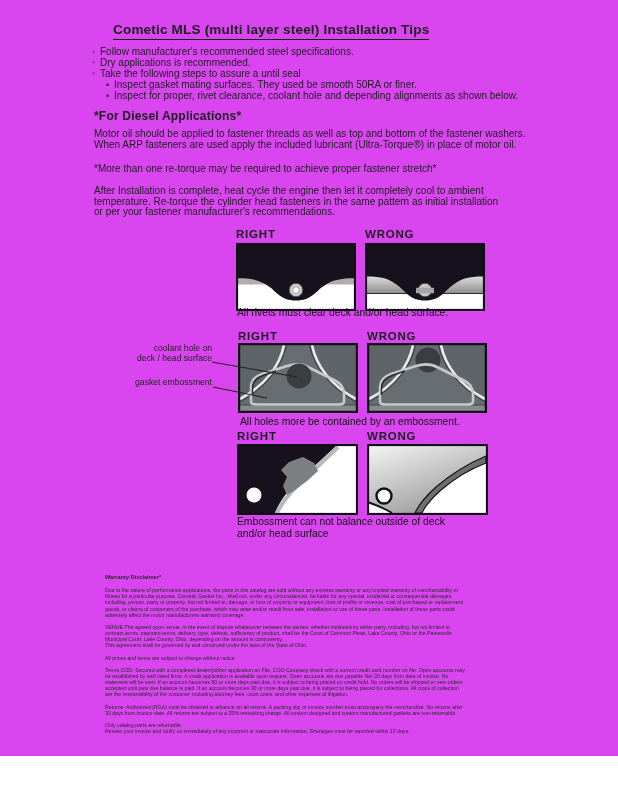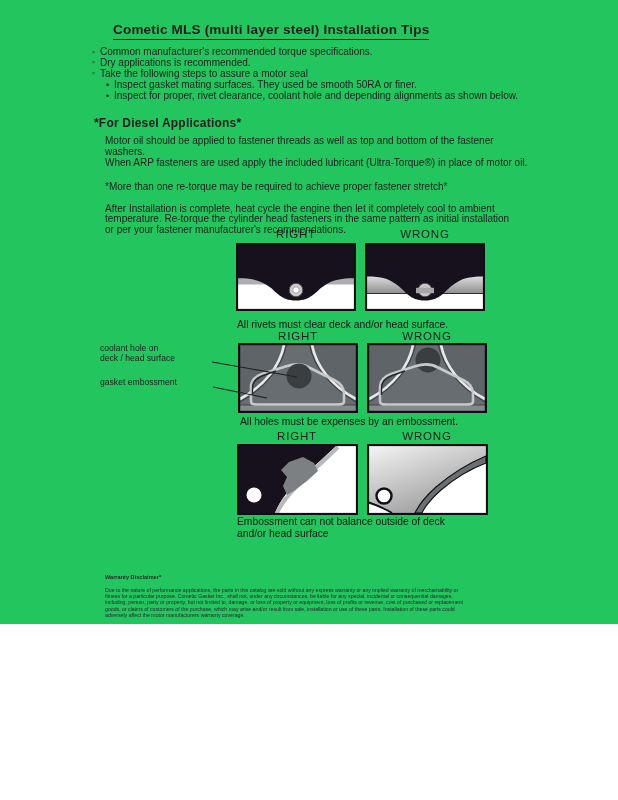--- a/index.html
+++ b/index.html
@@ -1,19 +1,19 @@
 <!DOCTYPE html>
 <html><head>
 <meta charset="utf-8">
 <style>
   html,body{margin:0;padding:0;background:#ffffff;}
   .page{
     position:relative;
-    width:618px;height:624px;
-    background:#22c55e;
+    width:618px;height:756px;
+    background:#d946ef;
     font-family:"Liberation Sans", sans-serif;
     color:#1d1d1f;
     overflow:hidden;
   }
   .pre{white-space:pre-line;}
 
   
   .doc-title{
     position:absolute;left:113px;top:22px;
     font-size:13.5px;font-weight:bold;letter-spacing:.2px;
@@ -21,40 +21,40 @@
   }
 
   
   .tips{position:absolute;left:92px;top:47px;width:450px;font-size:10px;line-height:10.9px;}
   .tip{position:relative;padding-left:8px;}
   .tip.l2{padding-left:22px;}
   .tip .mk{position:absolute;left:0;top:-0.5px;font-size:9px;}
   .tip.l2 .mk{left:14px;font-size:9px;top:0;}
 
   
-  .diesel{position:absolute;left:94px;top:118px;width:452px;font-size:10px;line-height:10.9px;}
+  .diesel{position:absolute;left:94px;top:111px;width:452px;font-size:10px;line-height:10.9px;}
   .diesel h2{font-size:12px;font-weight:bold;margin:0 0 0 0;letter-spacing:.2px;}
-  .diesel p{margin:11px;}
+  .diesel p{margin:0;}
   .d-p1{margin-top:7px !important;}
   .d-p2{margin-top:11px !important;}
   .d-p3{margin-top:13px !important;}
 
   
   .fig-label{
-    position:absolute;width:120px;text-align:center;
-    font-size:11.5px;font-weight:normal;letter-spacing:.8px;
+    position:absolute;width:120px;text-align:left;
+    font-size:11.5px;font-weight:bold;letter-spacing:.8px;
   }
   .fig-img{position:absolute;width:120px;height:68px;}
   .fig-img svg{display:block;width:100%;height:100%;}
   .fig-img.tall{height:70px;}
   .fig-img.tall3{height:71px;width:121px;}
   .fig-caption{position:absolute;font-size:10.3px;line-height:11.5px;color:#141414;}
 
   .side-label{
-    position:absolute;left:100px;width:112px;
+    position:absolute;left:100px;width:112px;text-align:right;
     font-size:8.6px;line-height:9.6px;color:#222;
   }
   .leader-svg{position:absolute;left:205px;top:355px;width:115px;height:50px;}
 
   
   .warranty{position:absolute;left:105px;top:574px;width:414px;font-size:5.2px;line-height:6.15px;color:#2a2a2c;}
   .warranty h3{font-size:5.6px;font-weight:bold;margin:0 0 7px 0;}
   .warranty p{margin:0 0 6px 0;}
 
   .footer-code{position:absolute;left:390px;top:755px;font-size:12px;letter-spacing:.3px;color:#333;}
@@ -62,29 +62,29 @@
 </head>
 <body>
 
 <div class="page">
 
   <div class="doc-title">Cometic MLS (multi layer steel) Installation Tips</div>
 
   <div class="tips">
     <div class="tip">
       <span class="mk">◦</span>
-      <span>Common manufacturer's recommended torque specifications.</span>
+      <span>Follow manufacturer's recommended steel specifications.</span>
     </div>
     <div class="tip">
       <span class="mk">◦</span>
       <span>Dry applications is recommended.</span>
     </div>
     <div class="tip">
       <span class="mk">◦</span>
-      <span>Take the following steps to assure a motor seal</span>
+      <span>Take the following steps to assure a until seal</span>
     </div>
     <div class="tip l2">
       <span class="mk">•</span>
       <span>Inspect gasket mating surfaces.  They used be smooth 50RA or finer.</span>
     </div>
     <div class="tip l2">
       <span class="mk">•</span>
       <span>Inspect for proper, rivet clearance, coolant hole and depending alignments as shown below.</span>
     </div>
   </div>
@@ -125,21 +125,21 @@
       <rect x="2" y="30" width="116" height="20.5" fill="url(#gw1)"></rect>
       <line x1="2" y1="50.5" x2="118" y2="50.5" stroke="#2c2c2c" stroke-width="1"></line>
       <path d="M2,2 H118 V33.5 C103,33.5 97,35.5 88.5,41.5 C79,48 76,57.5 60,57.5 C44,57.5 41,48 31.5,41.5 C23,35.5 17,33.5 2,33.5 Z" fill="#16111d"></path>
       <circle cx="60" cy="47" r="6.8" fill="#c9c9c9" stroke="#4a4a4a" stroke-width="1"></circle>
       <circle cx="60" cy="47" r="3.1" fill="#ffffff" stroke="#9a9a9a" stroke-width="0.7"></circle>
       <rect x="51" y="44.8" width="18" height="5.4" fill="#a6a6a6"></rect>
       <rect x="1" y="1" width="118" height="66" fill="none" stroke="#0e0e14" stroke-width="2.2"></rect>
     </svg>
   </div>
 
-  <div class="fig-caption" style="left:237px;top:319px;">All rivets must clear deck and/or head surface.</div>
+  <div class="fig-caption" style="left:237px;top:307px;">All rivets must clear deck and/or head surface.</div>
 
   <div class="fig-label" style="left:238px;top:330px;">RIGHT</div>
   <div class="fig-label" style="left:367px;top:330px;">WRONG</div>
 
   <div class="side-label pre" style="top:344px;">coolant hole on
 deck / head surface</div>
   <div class="side-label" style="top:378px;">gasket embossment</div>
 
   <div class="fig-img tall" style="left:238px;top:343px;">
     <svg viewBox="0 0 120 70" preserveAspectRatio="none">
@@ -175,21 +175,21 @@
       <path d="M14.5,52 L14.5,45 C14.5,38.5 18,35 25,32.5 L38,28" stroke="#26292c" stroke-width="1.4" fill="none"></path>
       <rect x="1" y="1" width="118" height="68" fill="none" stroke="#0e0e14" stroke-width="2.4"></rect>
     </svg>
   </div>
 
   <svg class="leader-svg">
     <line x1="7" y1="7" x2="92" y2="22" stroke="#222" stroke-width="1.1"></line>
     <line x1="8" y1="32" x2="62" y2="43" stroke="#222" stroke-width="1.1"></line>
   </svg>
 
-  <div class="fig-caption" style="left:240px;top:416px;">All holes must be expenses by an embossment.</div>
+  <div class="fig-caption" style="left:240px;top:416px;">All holes more be contained by an embossment.</div>
 
   <div class="fig-label" style="left:237px;top:430px;">RIGHT</div>
   <div class="fig-label" style="left:367px;top:430px;">WRONG</div>
 
   <div class="fig-img tall3" style="left:237px;top:444px;">
     <svg viewBox="0 0 121 71" preserveAspectRatio="none">
       <rect x="1" y="1" width="119" height="69" fill="#ffffff"></rect>
       <path d="M2,2 L99,2 C88,13 72,26 58,40 C48,50 42,59 38,69 L2,69 Z" fill="#16111d"></path>
       <path d="M101,3 C90,14 74,28 60,42 C50,52 44,60 40,69" stroke="#b7babc" stroke-width="4" fill="none"></path>
       <path d="M52,18 L66,13 L77,19 L81,27 L70,37 L58,46 L50,51 L46,42 L50,33 L44,26 Z" fill="#7c8083"></path>

